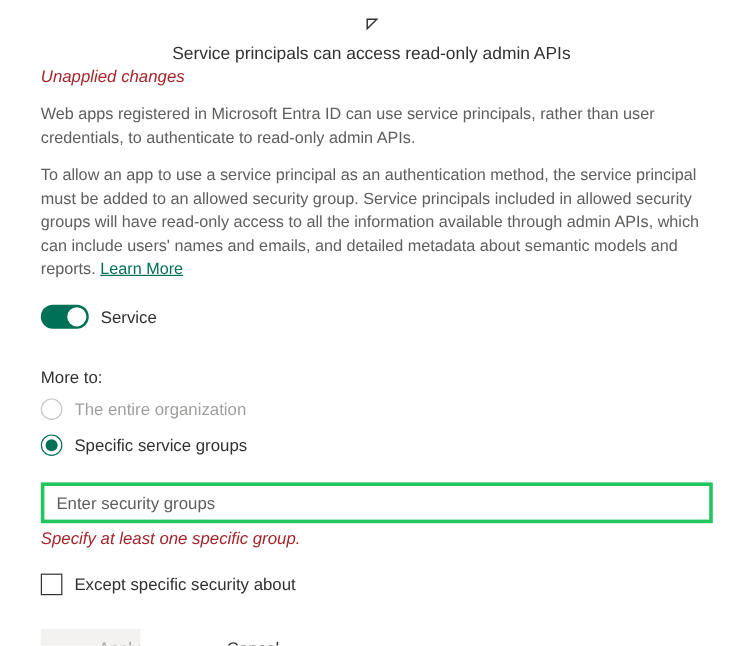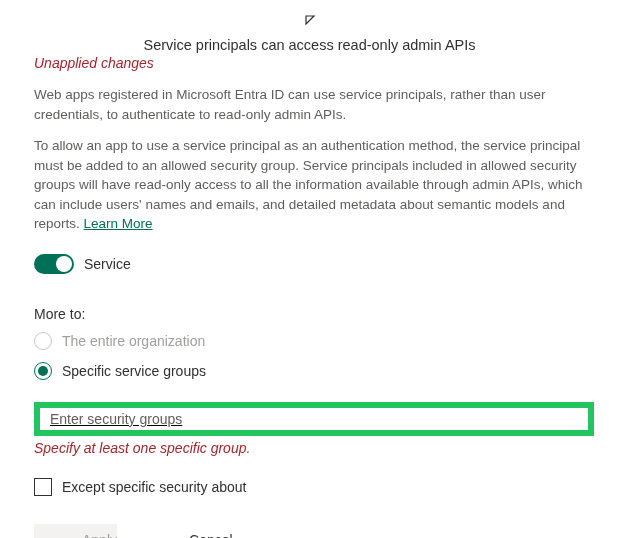--- a/index.html
+++ b/index.html
@@ -114,27 +114,26 @@
     .radio-dot {
       width: 10px;
       height: 10px;
       border-radius: 50%;
       background: #007056;
     }
     .sec-input {
       width: 100%;
       max-width: 560px;
       height: 34px;
-      border: 6px solid #22c55e;
+      border: 3px solid #22c55e;
       padding: 6px 10px;
       font-family: inherit;
       font-size: 14px;
       outline: none;
       margin-top: 10px;
-      text-decoration: underline;
     }
     .sec-input::placeholder {
       color: #605e5c;
     }
     .error-msg {
       color: #a4262c;
       font-style: italic;
       margin-top: 4px;
       font-size: 14px;
     }

